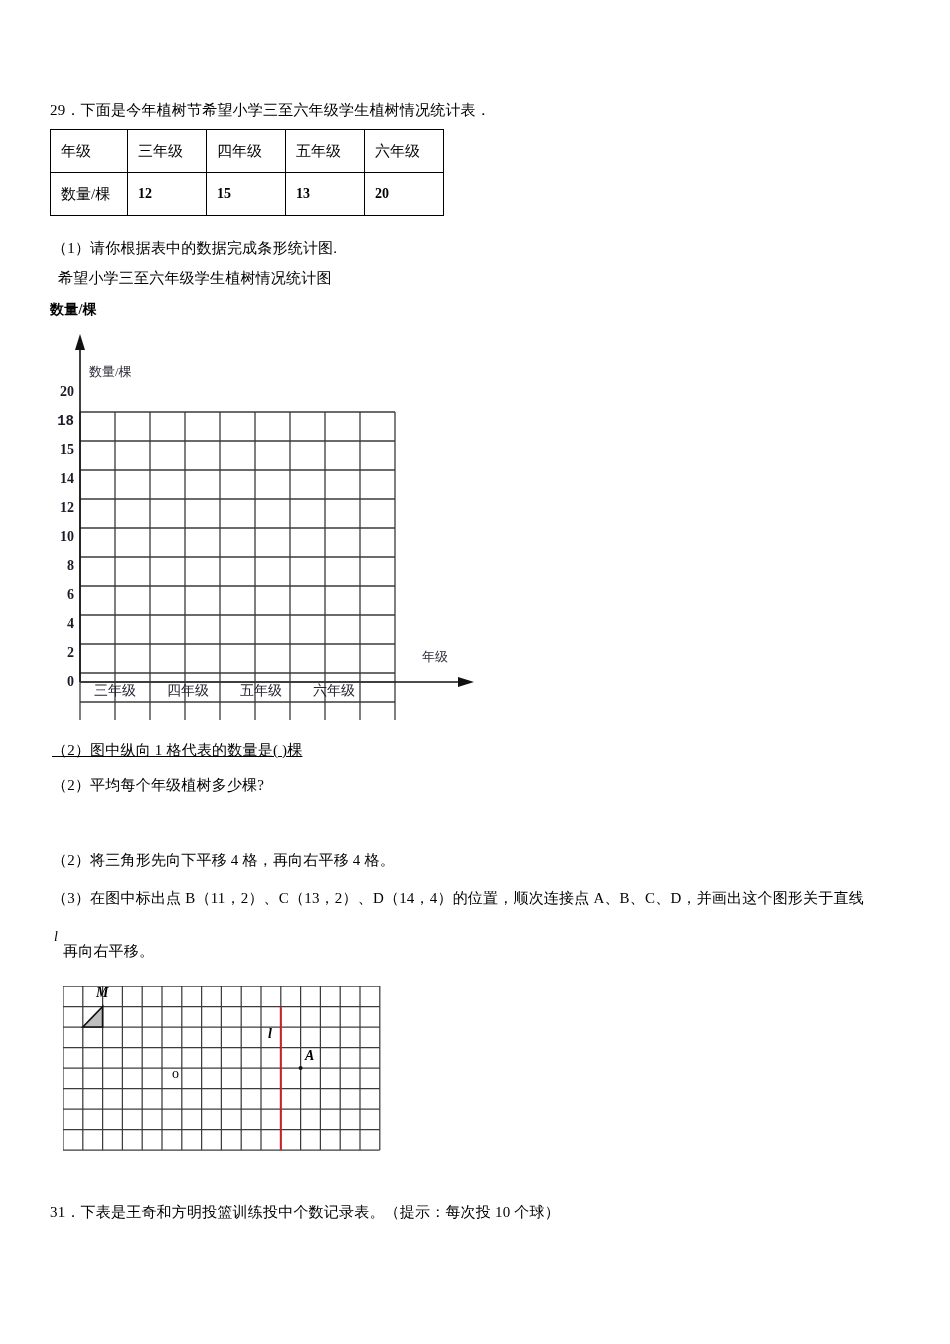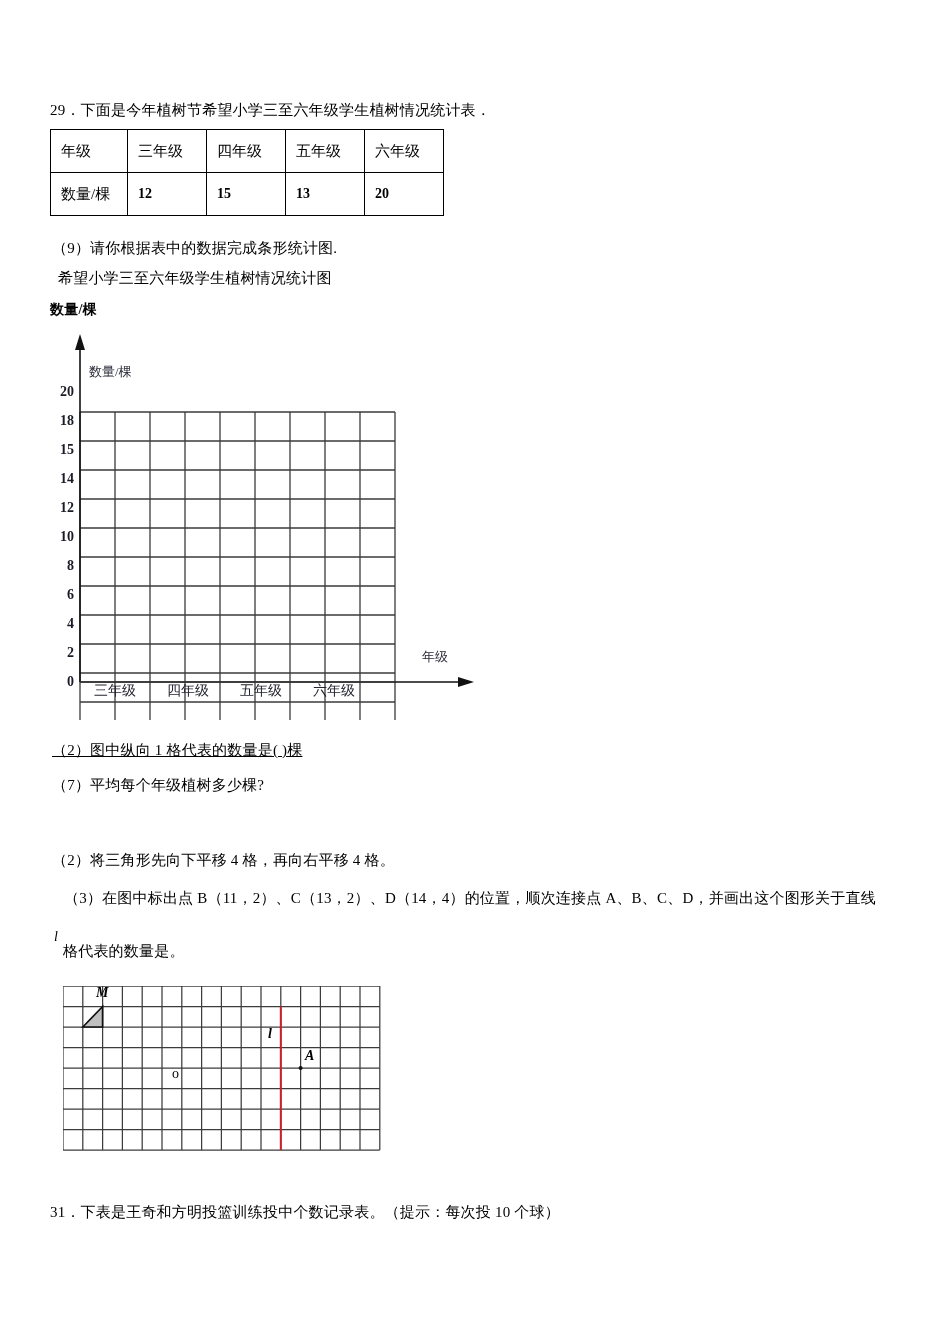--- a/index.html
+++ b/index.html
@@ -139,21 +139,21 @@
     <tr class="row-vals">
       <td class="c-head">数量/棵</td>
       <td class="c-cell">12</td>
       <td class="c-cell">15</td>
       <td class="c-cell">13</td>
       <td class="c-cell">20</td>
     </tr>
   </tbody>
     </table>
 
-  <div class="tline" style="left:44px; top:238px;">（9）请你根据表中的数据完成条形统计图.</div>
+  <div class="tline" style="left:44px; top:238px;">（1）请你根据表中的数据完成条形统计图.</div>
   <div class="tline" style="left:42px; top:268px;margin-left:8px;">希望小学三至六年级学生植树情况统计图</div>
   <div class="tline bold" style="left:42px; top:300px; font-size:14px;">数量/棵</div>
 
   <div id="chart-area">
     <svg id="chart-svg" width="470" height="390" viewBox="0 0 470 390">
 
       <g stroke="#3a3a3a" stroke-width="1.3" fill="none">
 
         <line x1="32" y1="82" x2="32" y2="401"></line>
         <line x1="67" y1="82" x2="67" y2="401"></line>
@@ -199,36 +199,36 @@
 
     <div class="ytick" style="left:0px;  top:344px;">0</div>
     <div class="ytick" style="left:0px;  top:315px;">2</div>
     <div class="ytick" style="left:0px;  top:286px;">4</div>
     <div class="ytick" style="left:0px;  top:257px;">6</div>
     <div class="ytick" style="left:0px;  top:228px;">8</div>
     <div class="ytick" style="left:0px;  top:199px;">10</div>
     <div class="ytick" style="left:0px;  top:170px;">12</div>
     <div class="ytick" style="left:0px;  top:141px;">14</div>
     <div class="ytick" style="left:0px;  top:112px;">15</div>
-    <div class="ytick" style="left:0px;  top:83px;">18</div>
+    <div class="ytick" style="left:0px;  top:83px;font-family:Liberation Mono, monospace;">18</div>
     <div class="ytick" style="left:0px;  top:54px;">20</div>
 
     <div class="xcat" style="left:28px;">三年级</div>
     <div class="xcat" style="left:101px;">四年级</div>
     <div class="xcat" style="left:174px;">五年级</div>
     <div class="xcat" style="left:247px;">六年级</div>
   </div>
 
   <div class="tline" style="left:44px; top:740px;text-decoration:underline;">（2）图中纵向 1 格代表的数量是(  )棵</div>
-  <div class="tline" style="left:44px; top:775px;">（7）平均每个年级植树多少棵?</div>
+  <div class="tline" style="left:44px; top:775px;">（2）平均每个年级植树多少棵?</div>
 
   <div class="tline" style="left:44px; top:850px;">（2）将三角形先向下平移 4 格，再向右平移 4 格。</div>
-  <div class="tline" style="left:44px; top:888px;margin-left:12px;">（3）在图中标出点 B（11，2）、C（13，2）、D（14，4）的位置，顺次连接点 A、B、C、D，并画出这个图形关于直线</div>
+  <div class="tline" style="left:44px; top:888px;">（3）在图中标出点 B（11，2）、C（13，2）、D（14，4）的位置，顺次连接点 A、B、C、D，并画出这个图形关于直线</div>
   <div class="tline" style="left:46px; top:927px; font-style:italic; font-size:14px;">l</div>
-  <div class="tline" style="left:55px; top:941px;">格代表的数量是。</div>
+  <div class="tline" style="left:55px; top:941px;">再向右平移。</div>
 
   <div id="grid30">
     <svg width="320" height="168" viewBox="0 0 320 168">
 
       <g stroke="#3c3c3c" stroke-width="1.25" fill="none">
 
         <line x1="0" y1="0" x2="0" y2="164"></line>
         <line x1="19.8" y1="0" x2="19.8" y2="164"></line>
         <line x1="39.6" y1="0" x2="39.6" y2="164"></line>
         <line x1="59.4" y1="0" x2="59.4" y2="164"></line>

